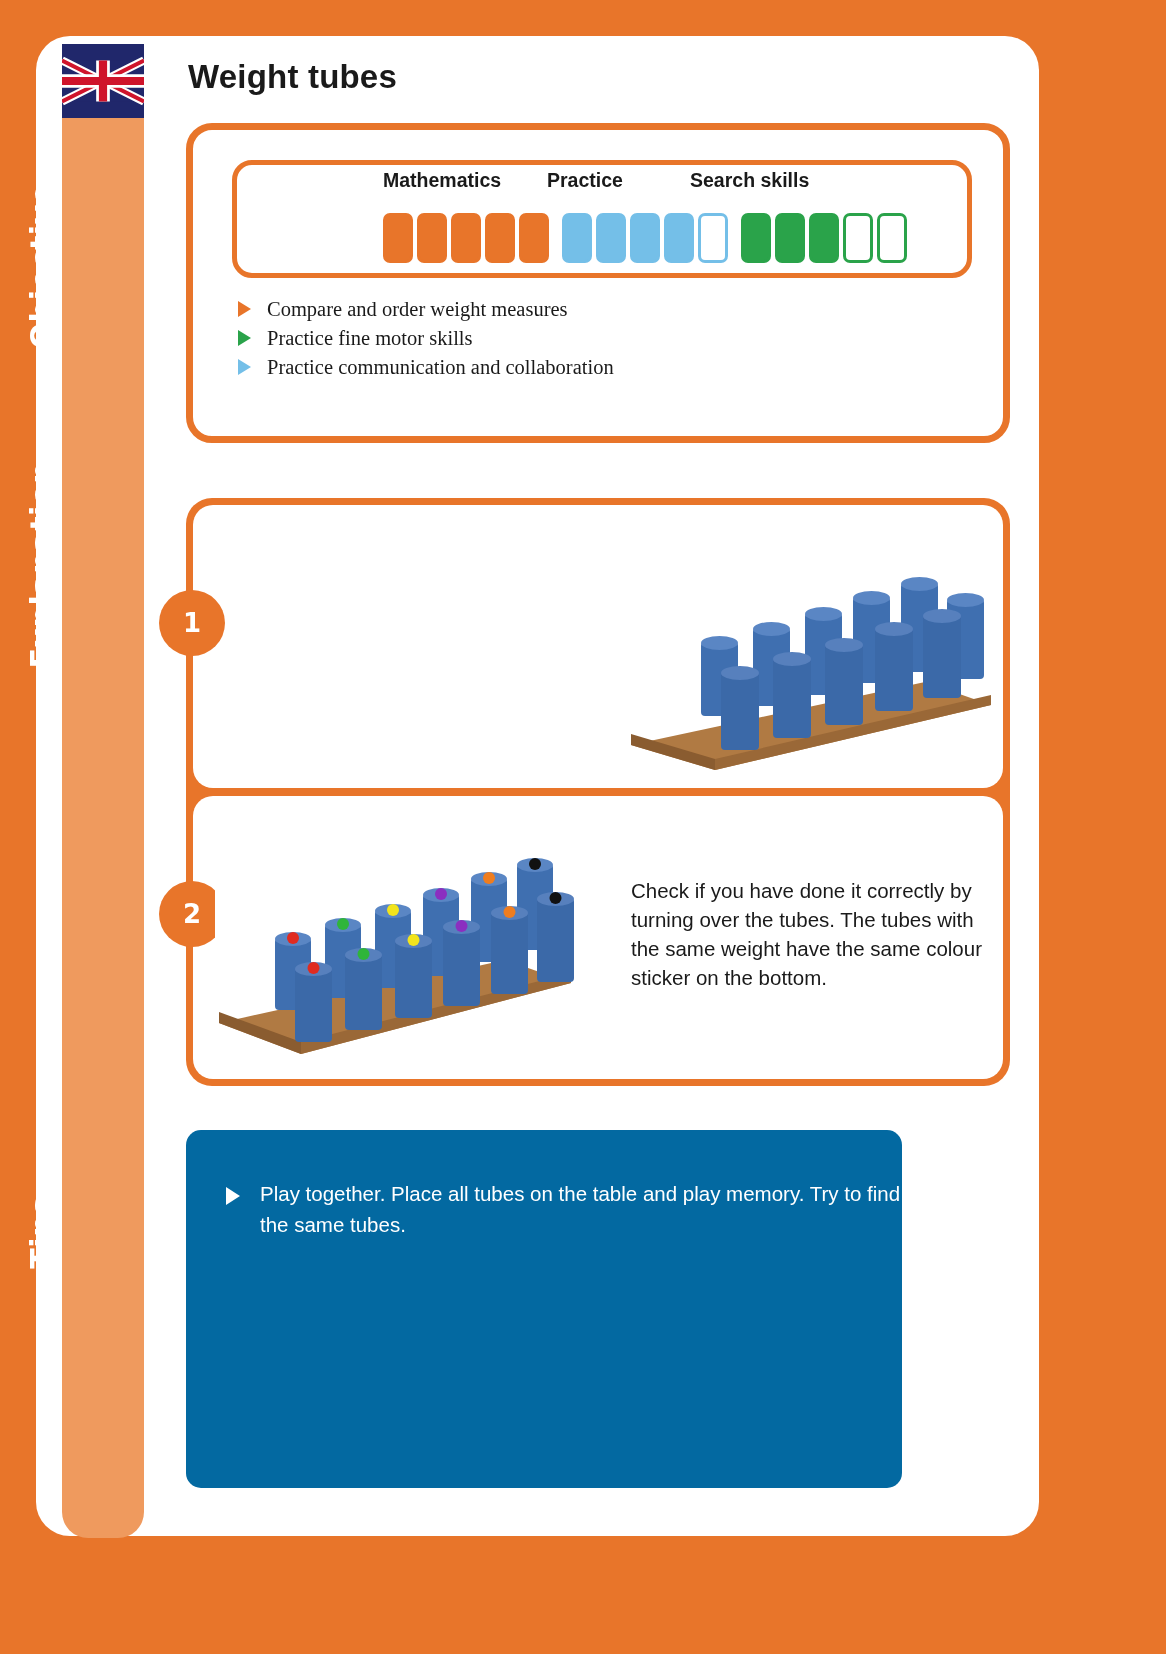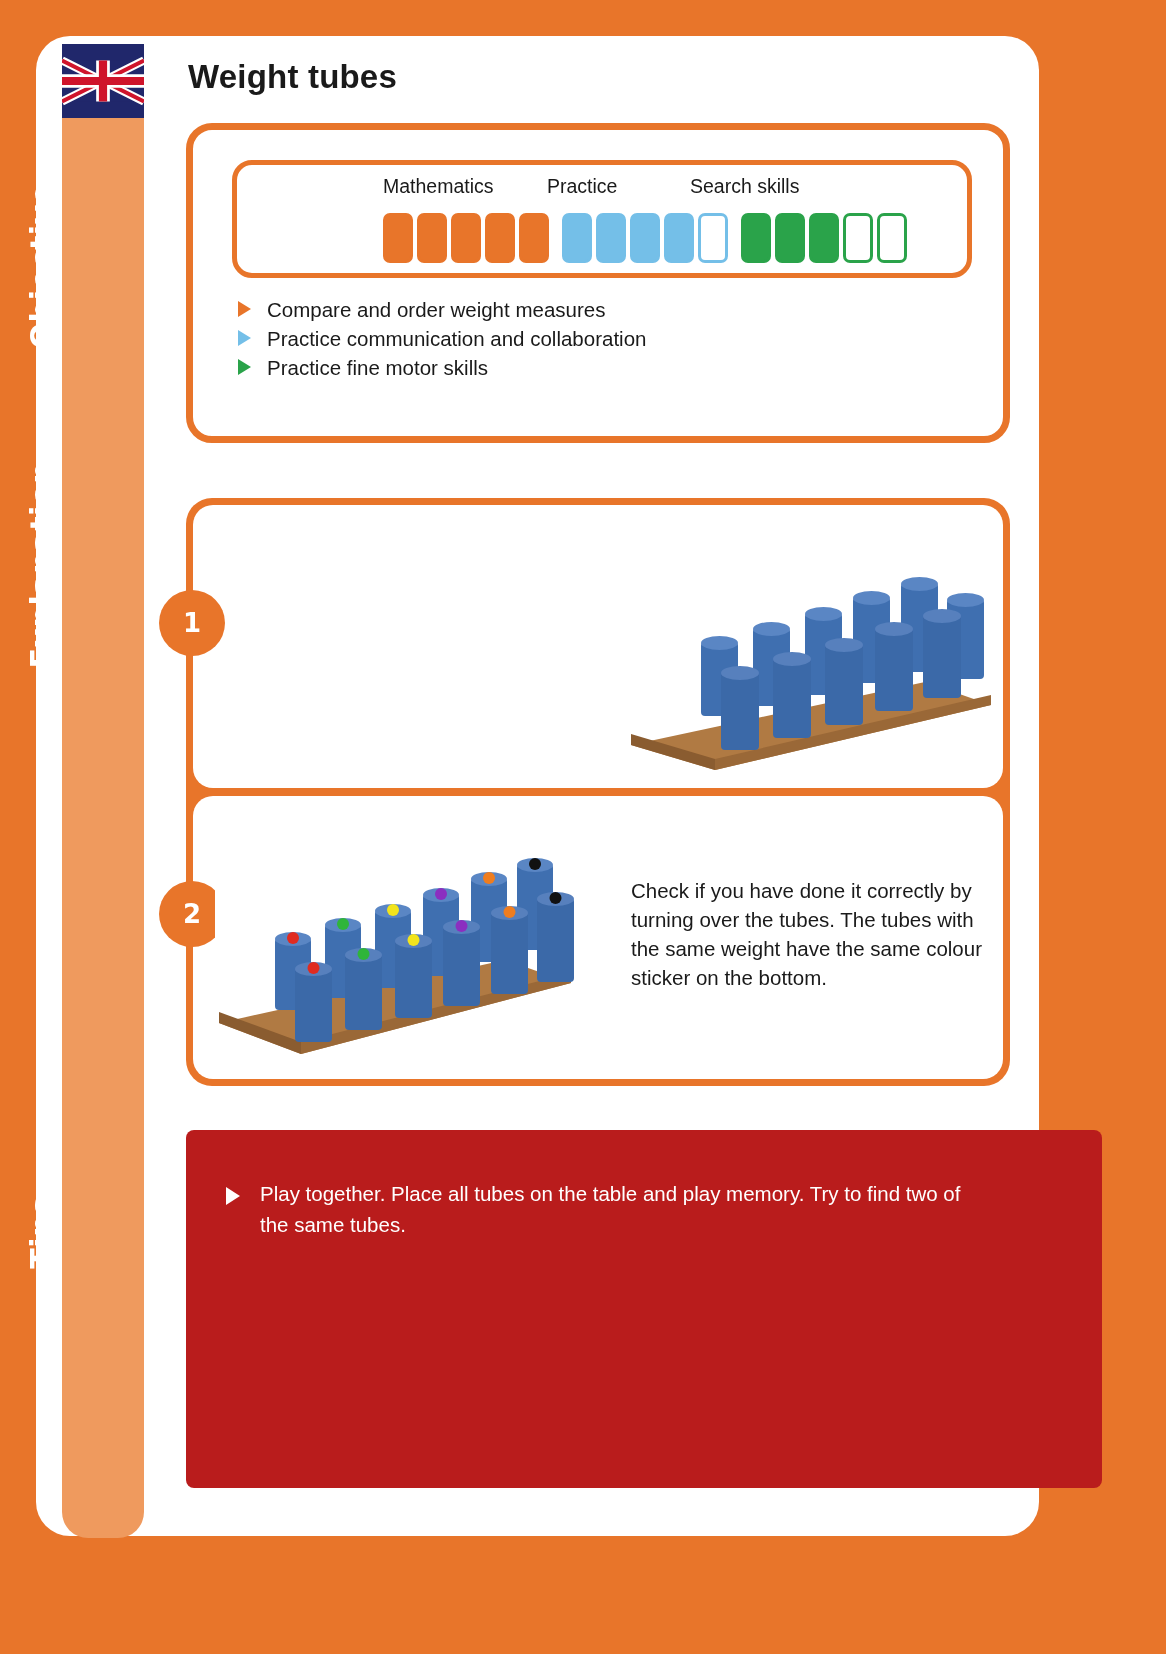--- a/index.html
+++ b/index.html
@@ -82,22 +82,23 @@
     border: 5px solid #e8752a;
     border-radius: 20px;
     background: #fff;
   }
   .rating-inner {
     position: absolute;
     left: 0; top: 0; right: 0; bottom: 0;
   }
   .cat-labels {
     position: absolute;
-    left: 0; top: 10px; width: 100%;
+    left: 0; top: 4px; width: 100%;
     height: 26px;
+    font-weight: bold;
   }
   .cat-label {
     position: absolute;
     font-size: 19.5px;
     color: #1a1a1a;
     white-space: nowrap;
   }
   .cat-label.c0 { left: 146px; }
   .cat-label.c1 { left: 310px; }
   .cat-label.c2 { left: 453px; }
@@ -112,20 +113,21 @@
     border-radius: 7px;
     border: 3px solid transparent;
   }
   .seg-gap { width: 5px; }
 
   
   .obj-list {
     position: absolute;
     left: 39px; top: 165px;
     width: 760px;
+    font-family: Liberation Serif, serif;
   }
   .obj-item {
     display: flex;
     align-items: flex-start;
     height: 29px;
     margin-bottom: 0px;
   }
   .tri {
     width: 0; height: 0;
     border-top: 8px solid transparent;
@@ -198,23 +200,23 @@
     position: absolute;
     overflow: hidden;
   }
   .p1 { left: 432px; top: 22px; width: 370px; height: 245px; }
   .p2 { left: 22px; top: 22px; width: 362px; height: 240px; }
 
   
   .tips-panel {
     position: absolute;
     left: 186px; top: 1130px;
-    width: 916px; height: 358px;
-    background: #b91c1c;
-    border-radius: 8px;
+    width: 716px; height: 358px;
+    background: #0369a1;
+    border-radius: 15px;
   }
   .tips-list {
     position: absolute;
     left: 36px; top: 48px;
     width: 760px;
   }
   .tip-item {
     display: flex;
     align-items: flex-start;
     margin-bottom: 2px;
@@ -291,26 +293,26 @@
           </div>
       </div>
     </div>
 
     <div class="obj-list" id="obj-list">
         <div class="obj-item">
           <span class="tri" style="border-left-color: rgb(232, 117, 42);"></span>
           <span class="obj-text">Compare and order weight measures</span>
         </div>
         <div class="obj-item">
+          <span class="tri" style="border-left-color: rgb(42, 163, 74);"></span>
+          <span class="obj-text">Practice fine motor skills</span>
+        </div>
+        <div class="obj-item">
           <span class="tri" style="border-left-color: rgb(116, 191, 232);"></span>
           <span class="obj-text">Practice communication and collaboration</span>
-        </div>
-        <div class="obj-item">
-          <span class="tri" style="border-left-color: rgb(42, 163, 74);"></span>
-          <span class="obj-text">Practice fine motor skills</span>
         </div>
       </div>
   </div>
 
   <div class="explain-wrap">
     <div class="explain-outer"></div>
 
     <div class="explain-step step1">
       <div class="step-badge badge1">1</div>
       <div class="photo p1">

